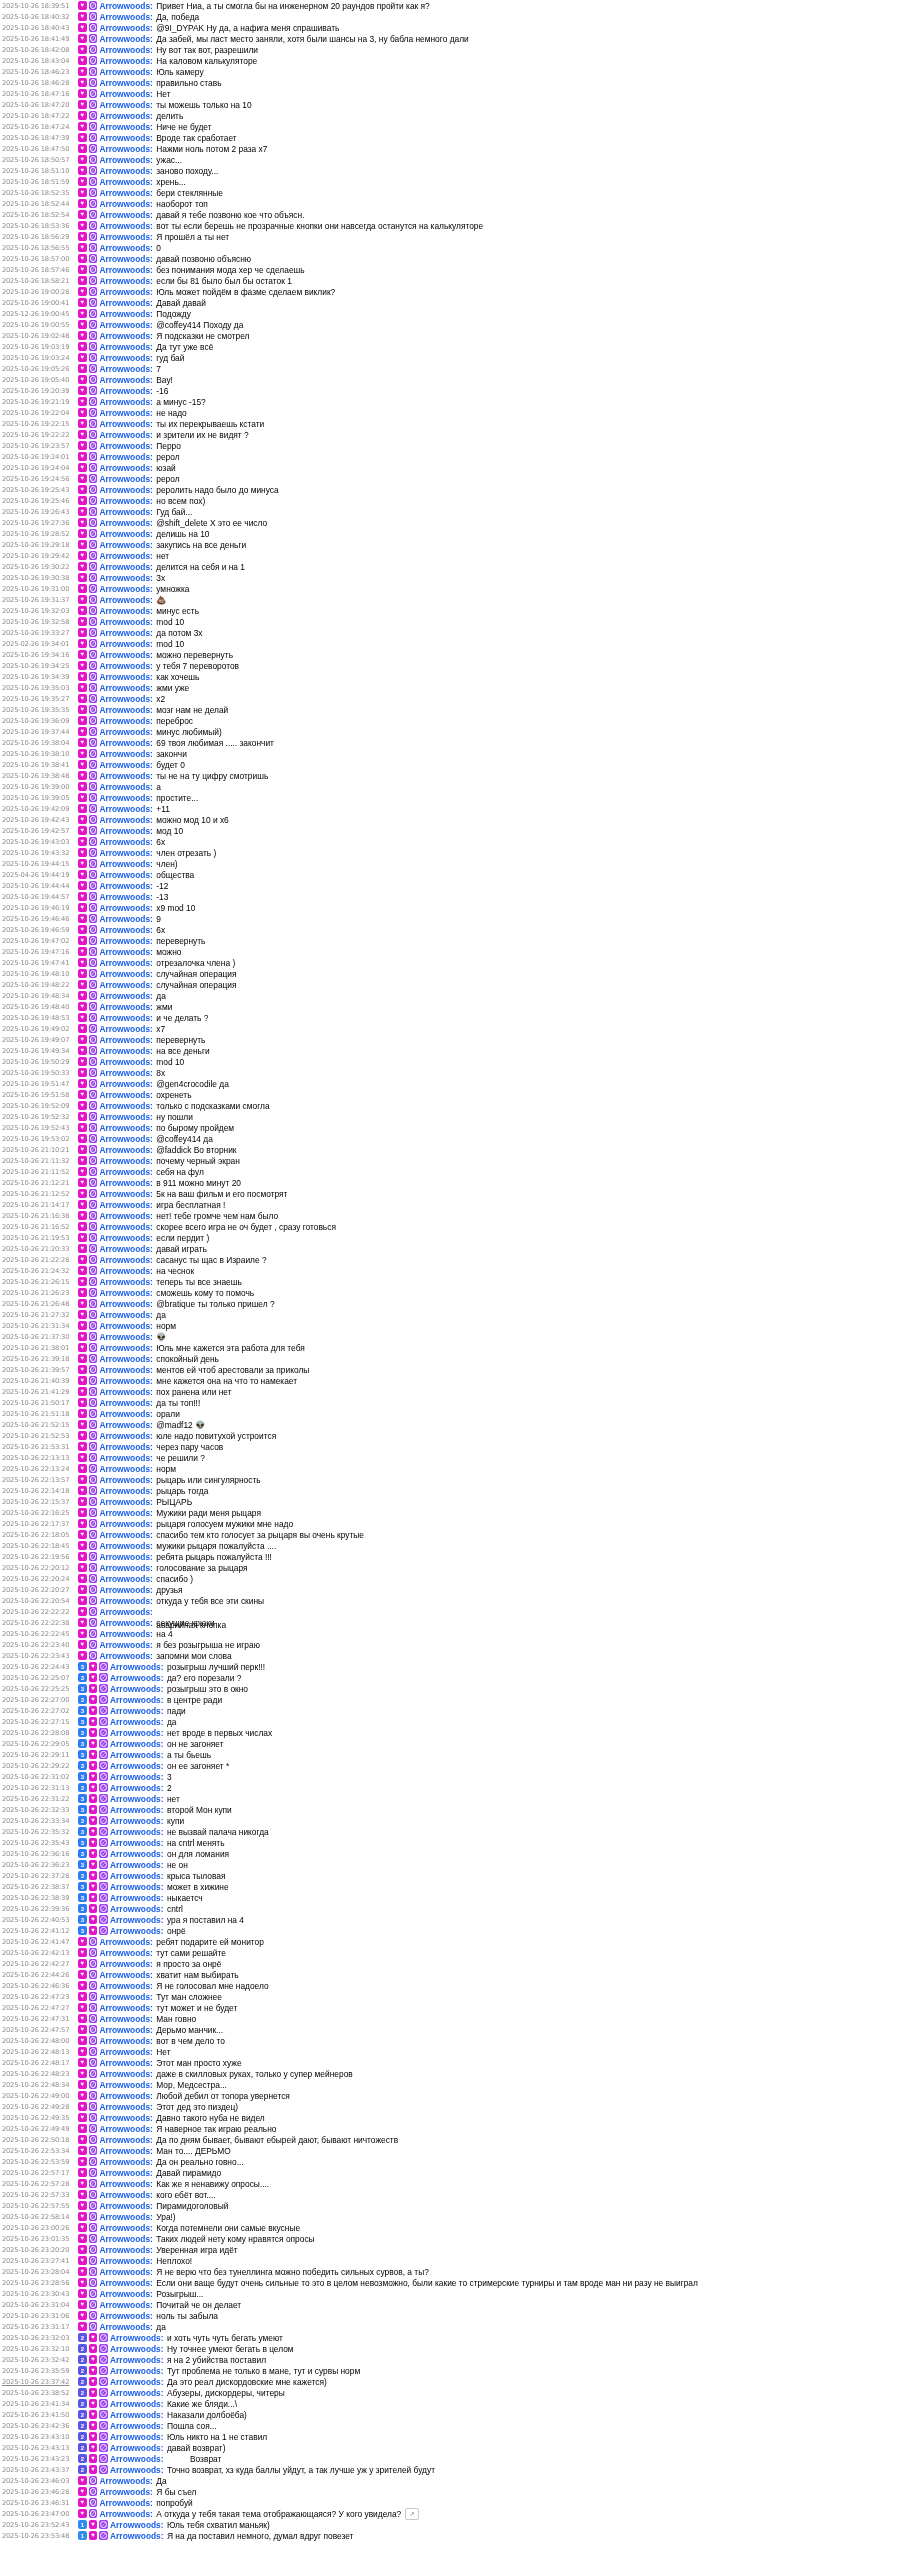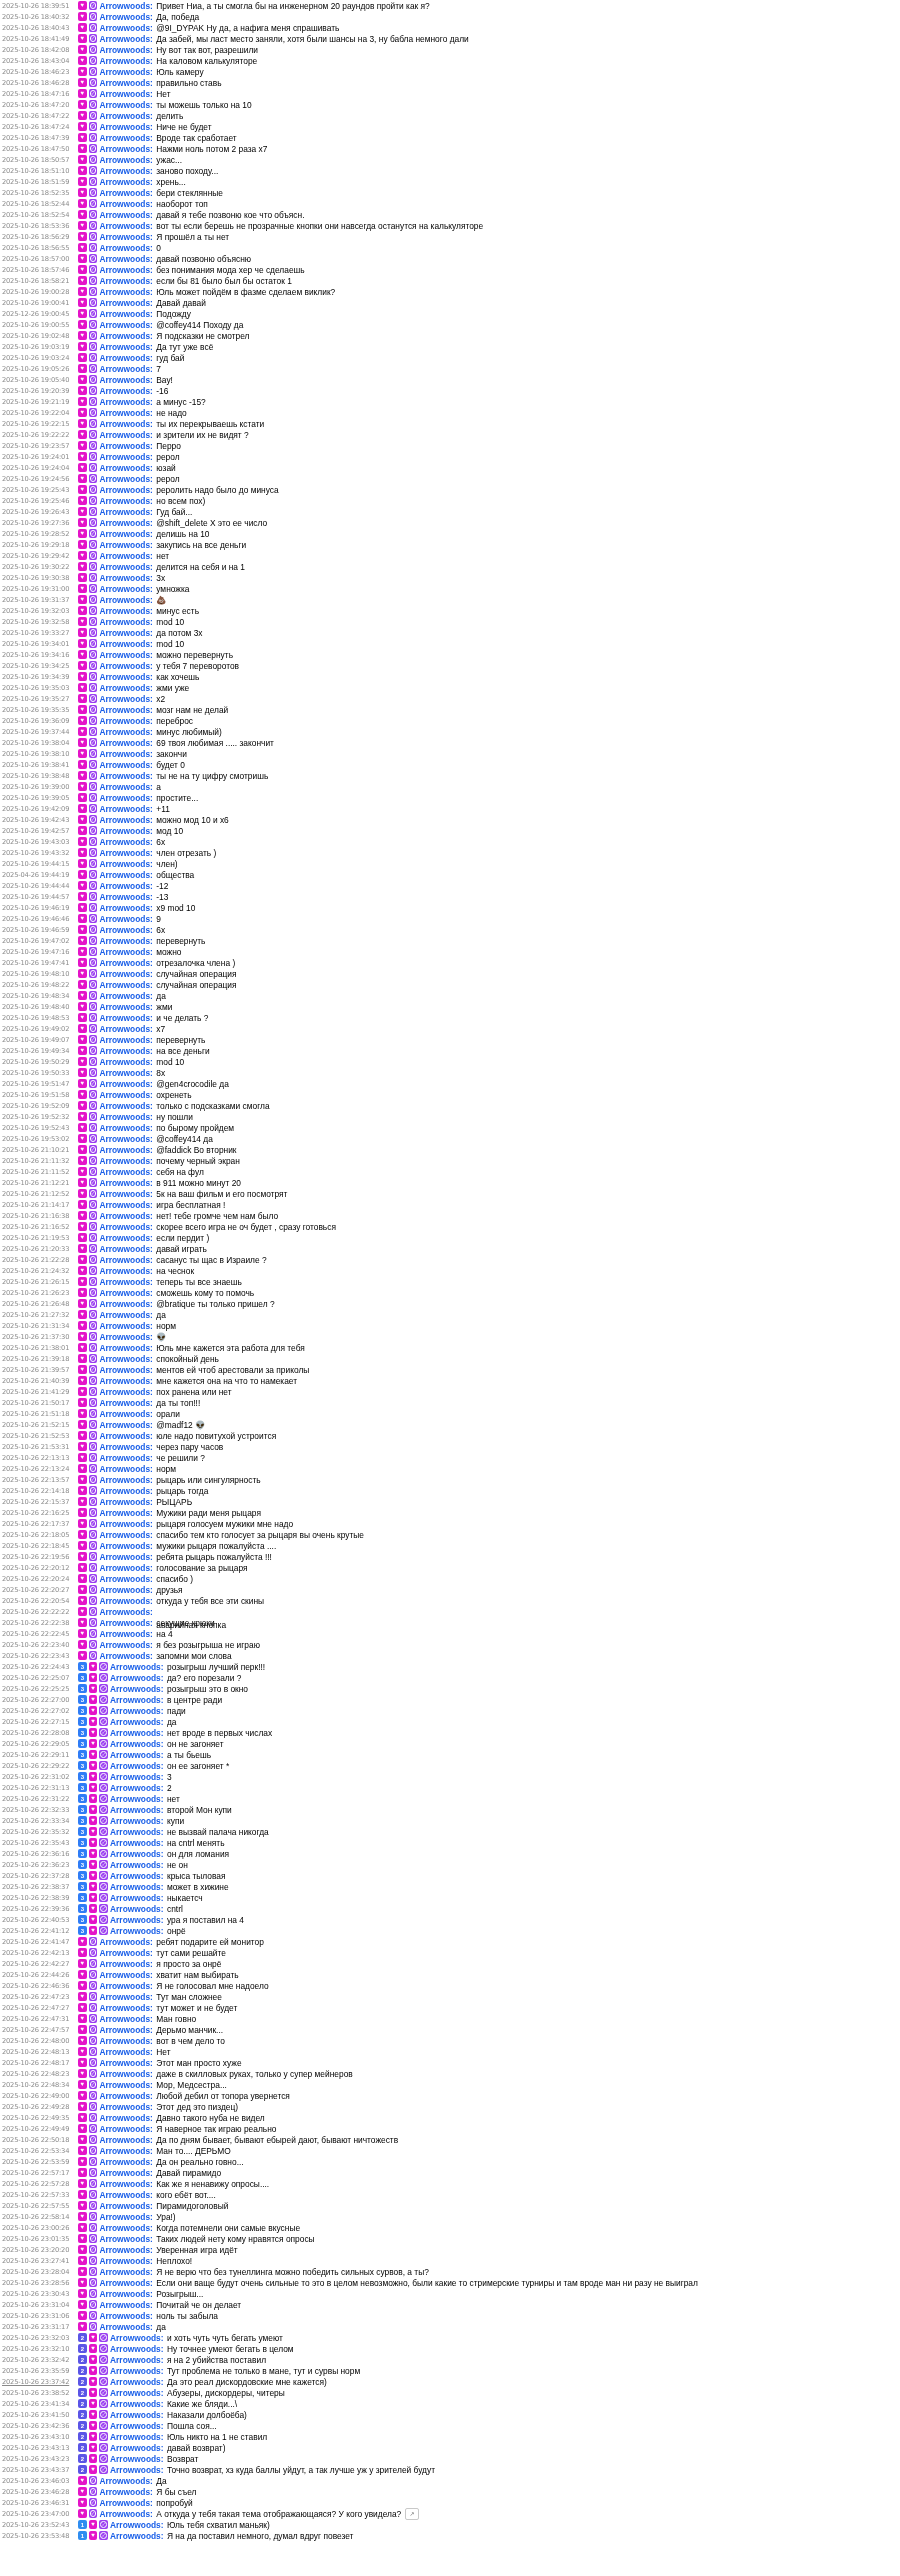--- a/index.html
+++ b/index.html
@@ -535,21 +535,21 @@
     <div class="row">
       <span class="ts" style="color: rgb(138, 138, 138);">2025-10-26 19:33:27</span>
       <span class="badge b-heart" style="background: rgb(228, 20, 200);">♥</span>
       <span class="badge b-check" style="background: rgb(154, 61, 240);">
         <span class="circ">✓</span>
       </span>
       <span class="user" style="color: rgb(26, 95, 232);">Arrowwoods:</span>
       <span class="msg" style="color: rgb(0, 0, 0);">да потом 3x</span>
     </div>
     <div class="row">
-      <span class="ts" style="color: rgb(138, 138, 138);">2025-10-26 19:34:01</span>
+      <span class="ts" style="color: rgb(138, 138, 138);">2025-02-26 19:34:01</span>
       <span class="badge b-heart" style="background: rgb(228, 20, 200);">♥</span>
       <span class="badge b-check" style="background: rgb(154, 61, 240);">
         <span class="circ">✓</span>
       </span>
       <span class="user" style="color: rgb(26, 95, 232);">Arrowwoods:</span>
       <span class="msg" style="color: rgb(0, 0, 0);">mod 10</span>
     </div>
     <div class="row">
       <span class="ts" style="color: rgb(138, 138, 138);">2025-10-26 19:34:16</span>
       <span class="badge b-heart" style="background: rgb(228, 20, 200);">♥</span>
@@ -2063,21 +2063,21 @@
       <span class="msg" style="color: rgb(0, 0, 0);">давай возврат)</span>
     </div>
     <div class="row">
       <span class="ts" style="color: rgb(138, 138, 138);">2025-10-26 23:43:23</span>
       <span class="badge b-num" style="background: rgb(91, 85, 230);">2</span>
       <span class="badge b-heart" style="background: rgb(228, 20, 200);">♥</span>
       <span class="badge b-check" style="background: rgb(154, 61, 240);">
         <span class="circ">✓</span>
       </span>
       <span class="user" style="color: rgb(26, 95, 232);">Arrowwoods:</span>
-      <span class="msg" style="color: rgb(0, 0, 0);">Возврат</span>
+      <span class="msg" style="color: rgb(0, 0, 0); margin-left: 23px;">Возврат</span>
     </div>
     <div class="row">
       <span class="ts" style="color: rgb(138, 138, 138);">2025-10-26 23:43:37</span>
       <span class="badge b-num" style="background: rgb(91, 85, 230);">2</span>
       <span class="badge b-heart" style="background: rgb(228, 20, 200);">♥</span>
       <span class="badge b-check" style="background: rgb(154, 61, 240);">
         <span class="circ">✓</span>
       </span>
       <span class="user" style="color: rgb(26, 95, 232);">Arrowwoods:</span>
       <span class="msg" style="color: rgb(0, 0, 0);">Точно возврат, хз куда баллы уйдут, а так лучше уж у зрителей будут</span>

